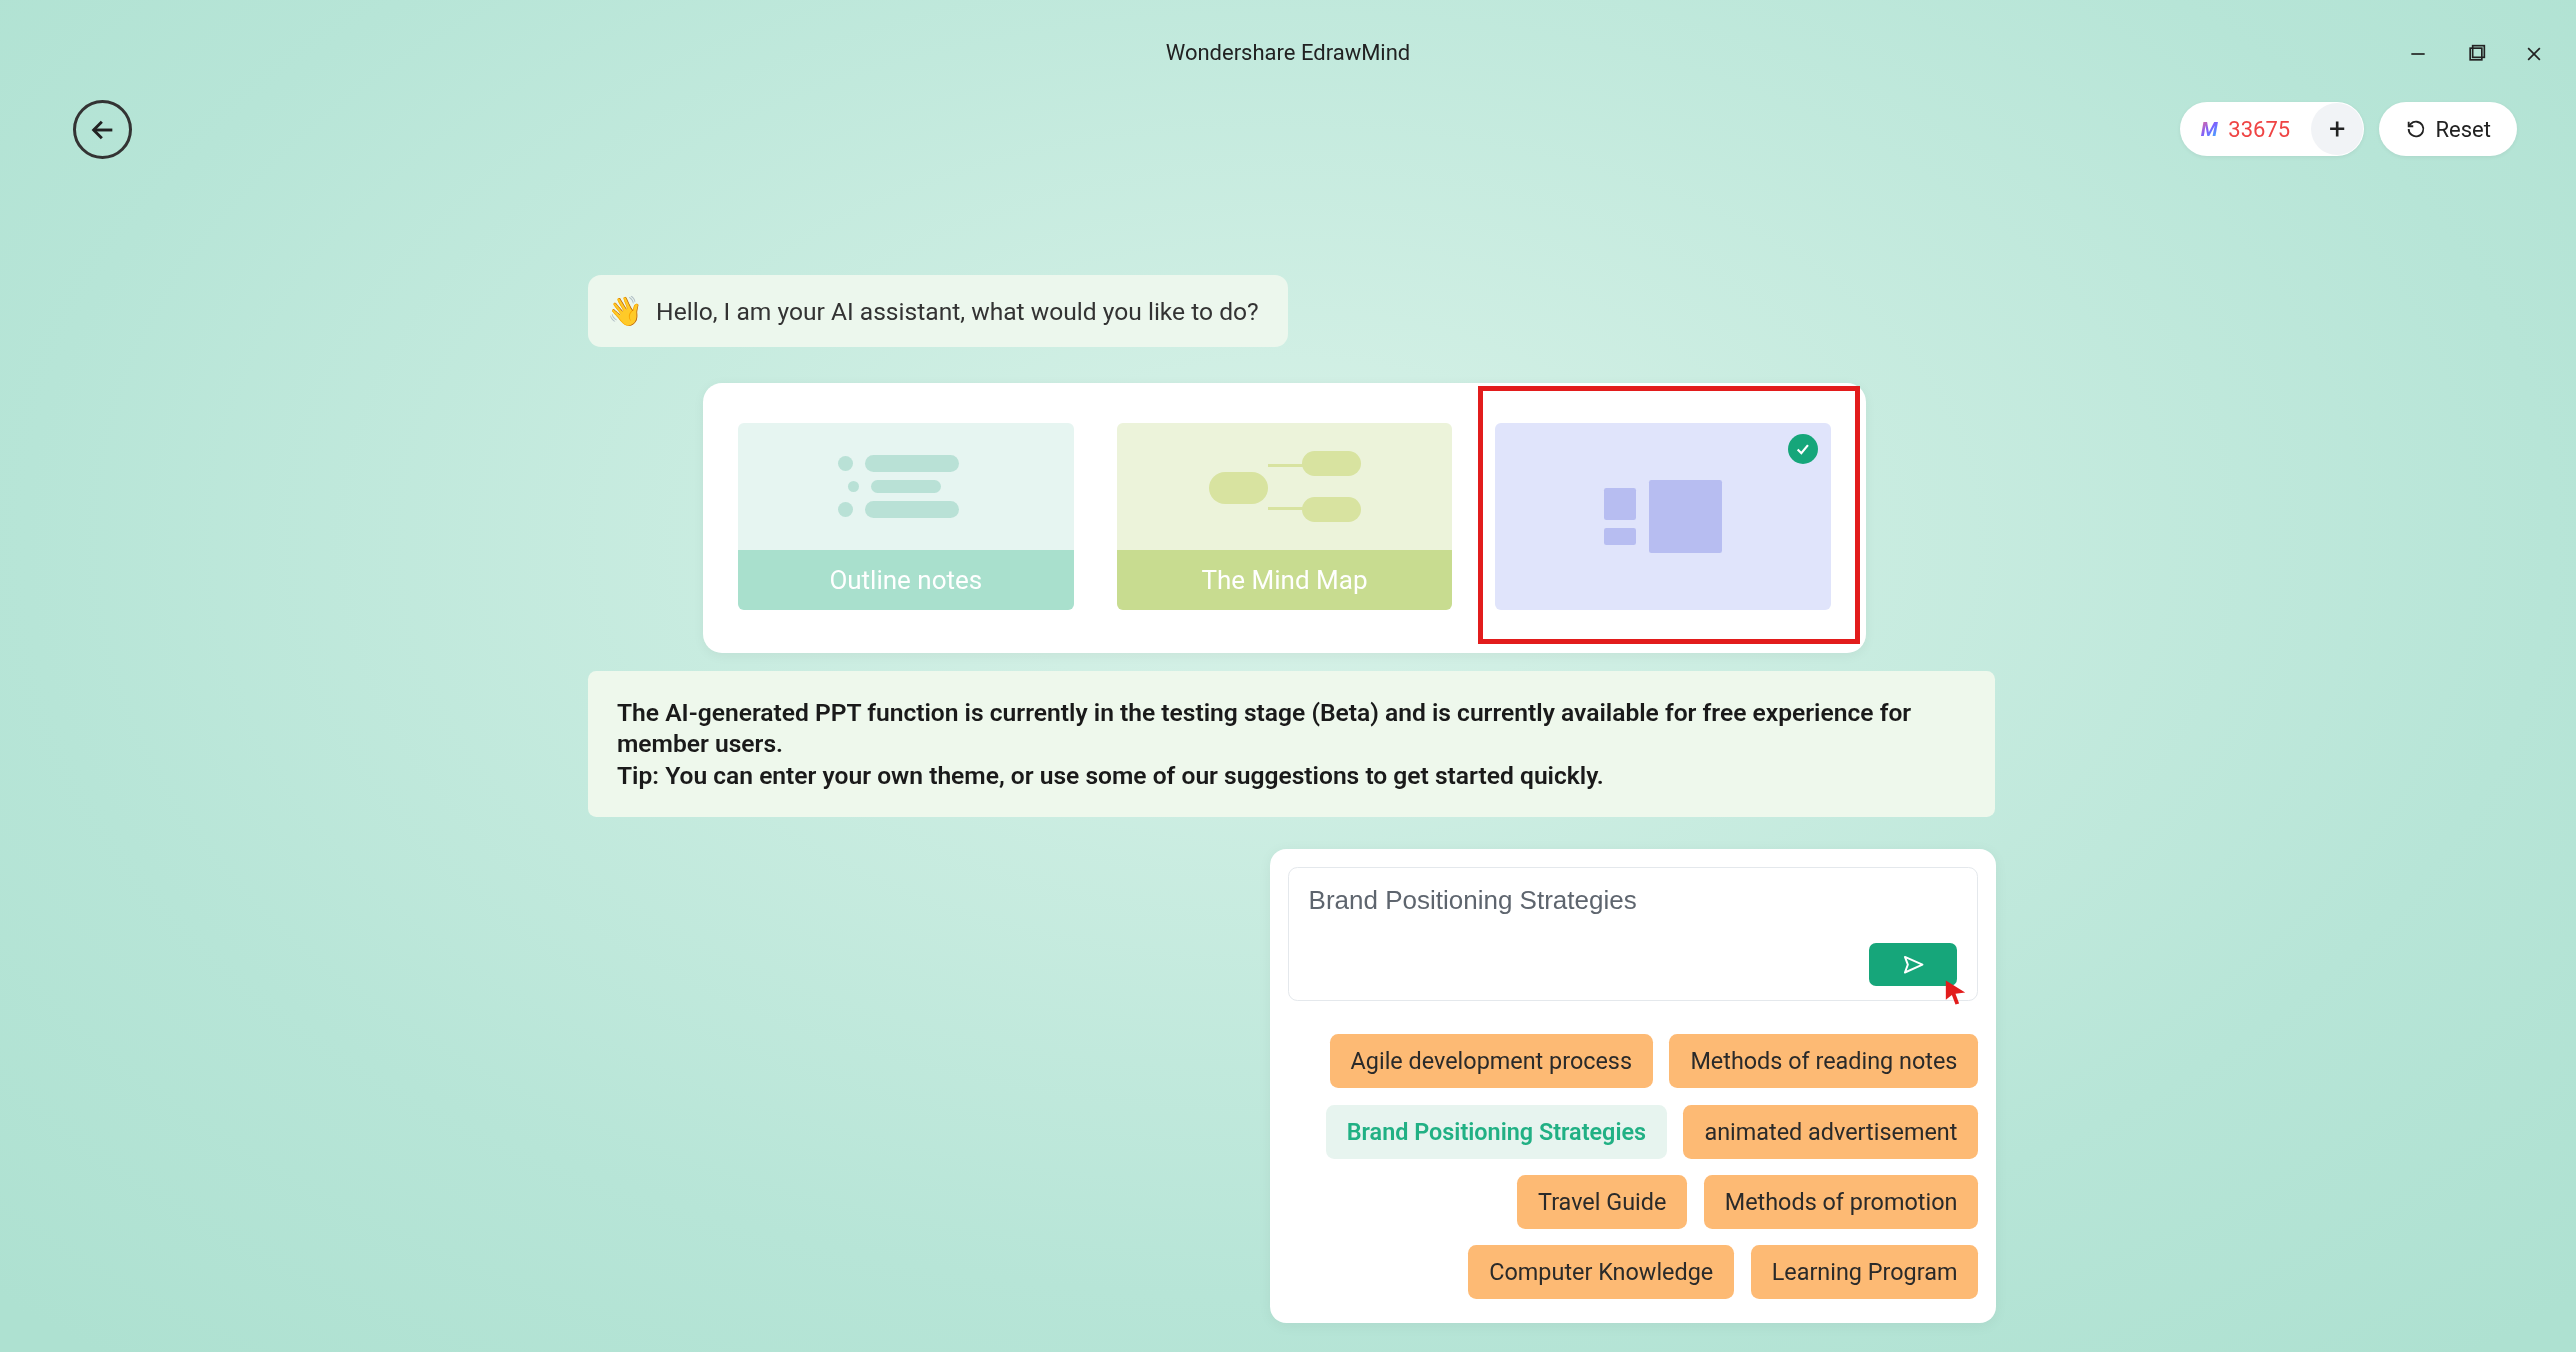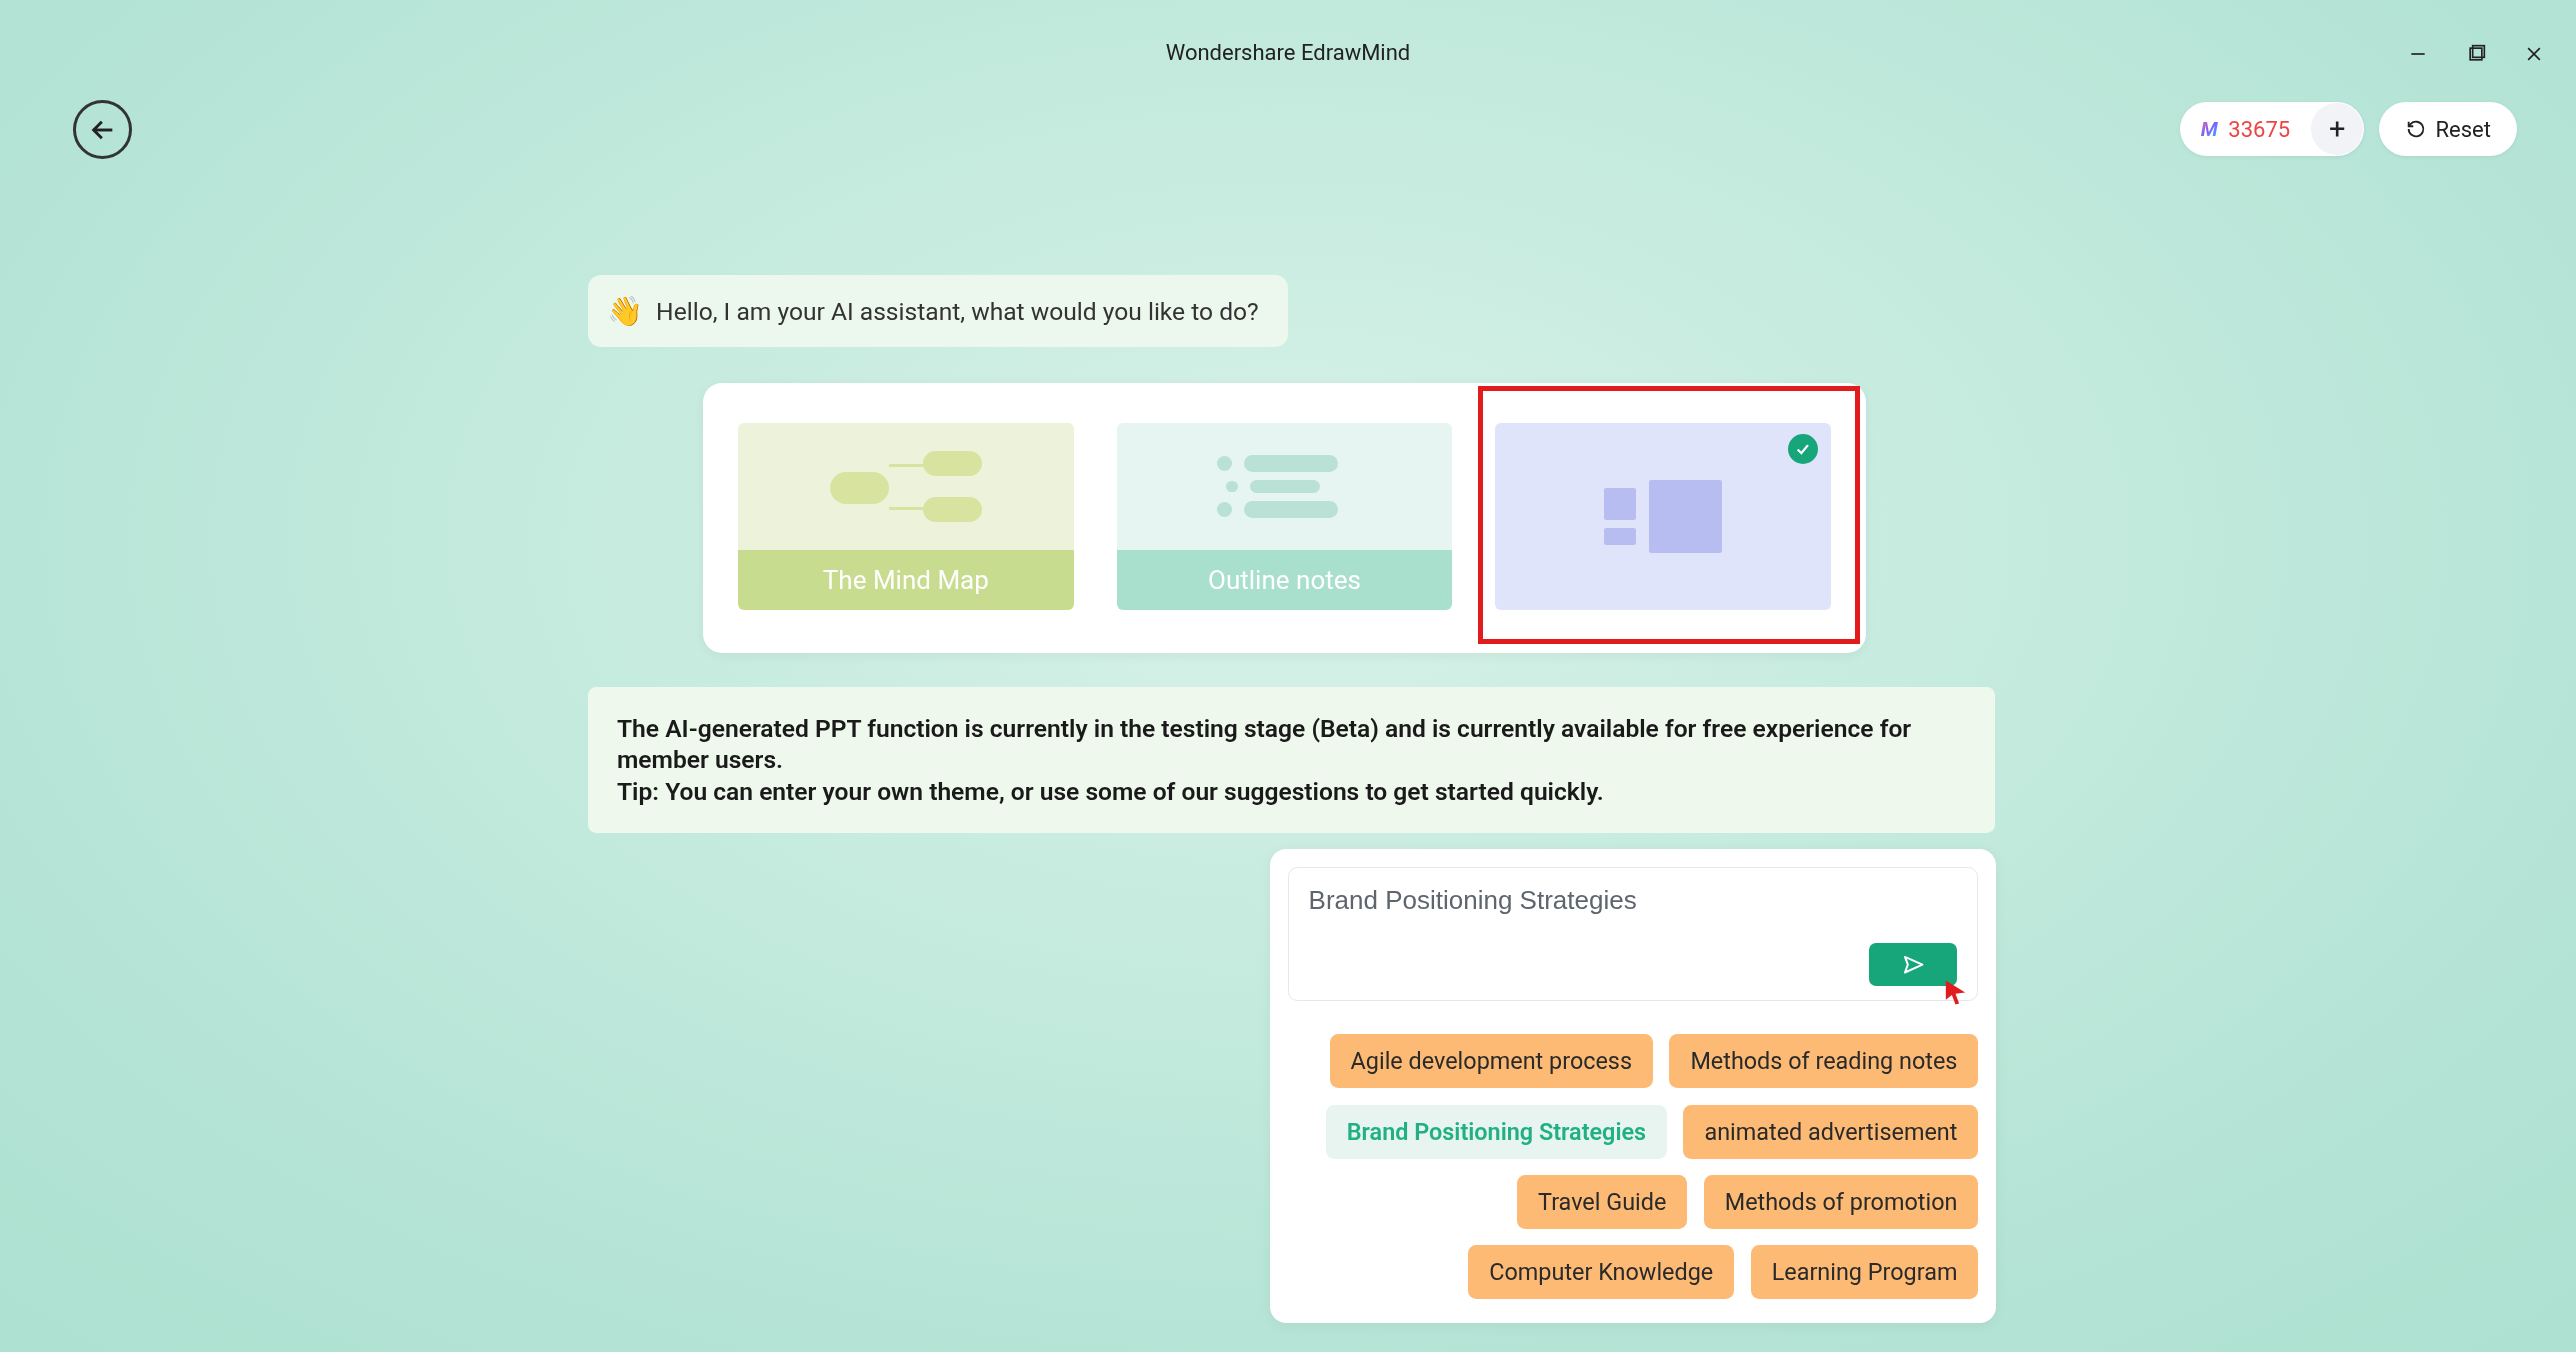--- a/index.html
+++ b/index.html
@@ -185,21 +185,21 @@
     left: 1478px;
     width: 382px;
     height: 258px;
     border: 5.9px solid #e21c1c;
     pointer-events: none;
   }
 
   
   .info-banner {
     position:absolute;
-    top: 687px;
+    top: 671px;
     left: 588px;
     width: 1407px;
     background:#eef8ec;
     border-radius: 8.2px;
     padding: 26px 29px;
     font-size: 24.6px;
     line-height: 1.28;
     color:#1a1a1a;
     font-weight:600;
   }
@@ -311,53 +311,53 @@
     <span>Reset</span>
   </div>
 </div>
 
 <div class="greeting">
   <span class="wave-emoji">👋</span>
   <span>Hello, I am your AI assistant, what would you like to do?</span>
 </div>
 
 <div class="options-card">
-  <div class="option-card card-mind">
-    <div class="option-art">
-      <div class="mind-icon">
-        <div class="node-main"></div>
-        <div class="node-a"></div>
-        <div class="node-b"></div>
-        <div class="line1"></div>
-        <div class="line2"></div>
-      </div>
-    </div>
-    <div class="option-title">The Mind Map</div>
-  </div>
-
   <div class="option-card card-outline">
     <div class="option-art">
       <div class="outline-icon">
         <div class="outline-row">
             <div class="outline-dot"></div>
             <div class="outline-bar" style="width:94px"></div>
           </div>
         <div class="outline-row" style="margin-left:9.4px">
             <div class="outline-dot" style="width:11.7px;height:11.7px"></div>
             <div class="outline-bar" style="width:70px;height:13px"></div>
           </div>
         <div class="outline-row">
             <div class="outline-dot"></div>
             <div class="outline-bar" style="width:94px"></div>
           </div>
       </div>
     </div>
     <div class="option-title">Outline notes</div>
   </div>
 
+  <div class="option-card card-mind">
+    <div class="option-art">
+      <div class="mind-icon">
+        <div class="node-main"></div>
+        <div class="node-a"></div>
+        <div class="node-b"></div>
+        <div class="line1"></div>
+        <div class="line2"></div>
+      </div>
+    </div>
+    <div class="option-title">The Mind Map</div>
+  </div>
+
   <div class="option-card card-ppt">
     <div class="option-art">
       <div class="ppt-icon">
         <div class="ppt-col">
             <div class="ppt-s1"></div>
             <div class="ppt-s2"></div>
           </div>
         <div class="ppt-big"></div>
       </div>
     </div>

